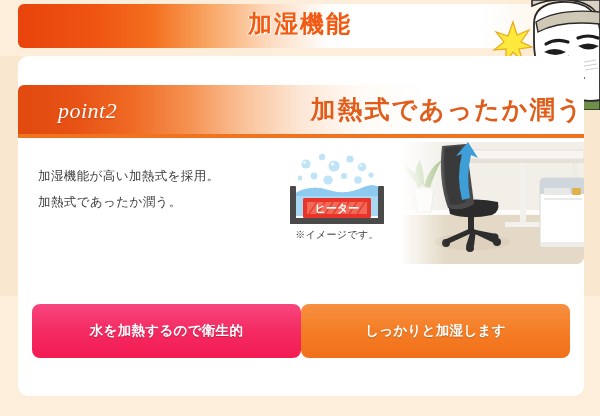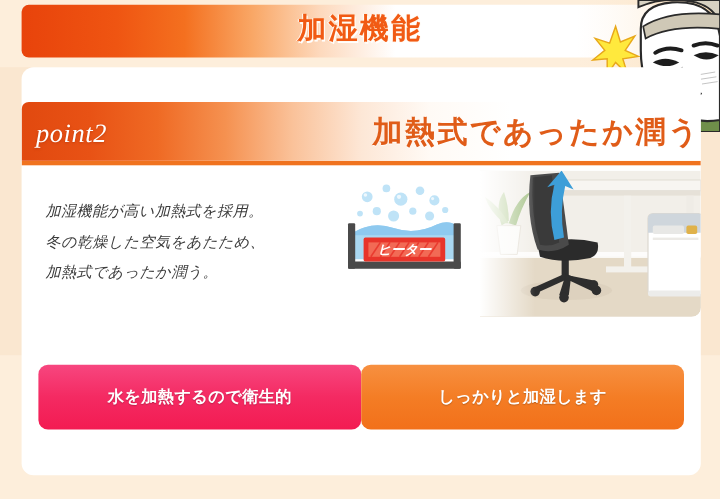--- a/index.html
+++ b/index.html
@@ -56,21 +56,21 @@
     width:566px; height:53px;
     border-radius:6px 6px 0 0;
     background:linear-gradient(to right,
       #e1490f 0%, #e85215 10%, #ef6a24 20%,
       #f59150 30%, #fac29a 40%, #fde7d6 50%,
       #fffaf5 60%, #ffffff 72%, #ffffff 100%);
     border-bottom:4px solid #f0731f;
     overflow:hidden;
   }
   .point-label {
-    position:absolute; left:12px; top:13px;
+    position:absolute; left:40px; top:13px;
     font-family:"Liberation Serif", serif;
     font-style:italic;
     font-size:22px;
     color:#ffffff;
     text-shadow:0 1px 2px rgba(150,40,0,.45);
     letter-spacing:.5px;
   }
   .point-title {
     position:absolute; left:0; top:8px;
     width:566px;
@@ -79,21 +79,21 @@
     font-weight:bold;
     font-size:25px;
     letter-spacing:2px;
     color:#e05c18;
     text-shadow:0 1px 0 rgba(255,255,255,.8);
   }
 
   
   .body-area {
     position:absolute; left:0; top:86px;
-    width:566px; height:120px;font-style:italic;
+    width:566px; height:120px;
   }
   .body-text {
     position:absolute; left:20px; top:22px;
     width:215px;
     font-size:12.5px;
     line-height:2.05;
     color:#3b3b3b;
     letter-spacing:.4px;
   }
   .body-text div { white-space:nowrap; }
@@ -231,21 +231,20 @@
 
     <div class="point-banner">
       <div class="point-label">point2</div>
       <div class="point-title">加熱式であったか潤う</div>
     </div>
 
     <div class="body-area">
 
       <div class="body-text">
         <div>加湿機能が高い加熱式を採用。</div>
-        <div>冬の乾燥した空気をあたため、</div>
         <div>加熱式であったか潤う。</div>
       </div>
 
       <div class="diagram">
         <svg class="diagram-svg" width="122" height="78" viewBox="0 0 122 78">
 
           <g fill="#bfe3f7">
             <circle cx="30" cy="14" r="4.5"></circle>
             <circle cx="46" cy="7" r="3.2"></circle>
             <circle cx="58" cy="16" r="5.5"></circle>
@@ -277,20 +276,21 @@
             <line x1="33" y1="64" x2="41" y2="52"></line>
             <line x1="41" y1="64" x2="49" y2="52"></line>
             <line x1="49" y1="64" x2="57" y2="52"></line>
             <line x1="57" y1="64" x2="65" y2="52"></line>
             <line x1="65" y1="64" x2="73" y2="52"></line>
             <line x1="73" y1="64" x2="81" y2="52"></line>
             <line x1="81" y1="64" x2="89" y2="52"></line>
           </g>
           <text x="61" y="62" text-anchor="middle" font-size="11" font-weight="bold" fill="#ffffff" font-family="Liberation Sans, sans-serif">ヒーター</text>
         </svg>
+        <div class="diagram-caption">※イメージです。</div>
       </div>
 
       <div class="photo">
         <svg width="184" height="122" viewBox="0 0 184 122">
 
           <rect x="0" y="0" width="184" height="78" fill="#f2efe9"></rect>
 
           <rect x="0" y="72" width="184" height="50" fill="#ded2be"></rect>
           <path d="M0,72 L184,72 L184,122 L0,122 Z" fill="#e4d9c6"></path>
 

